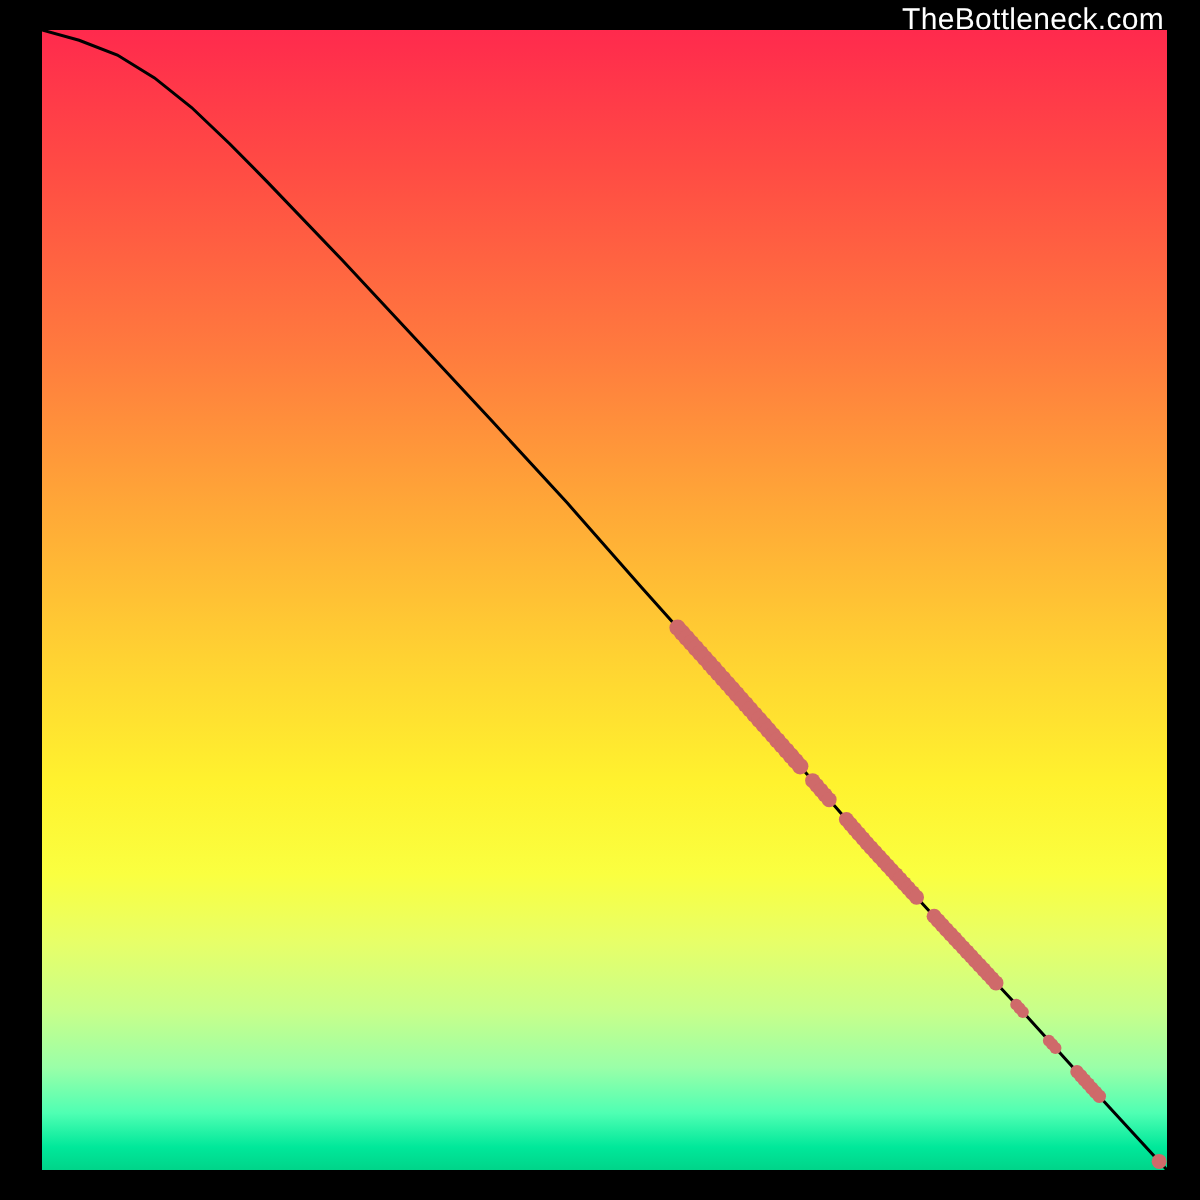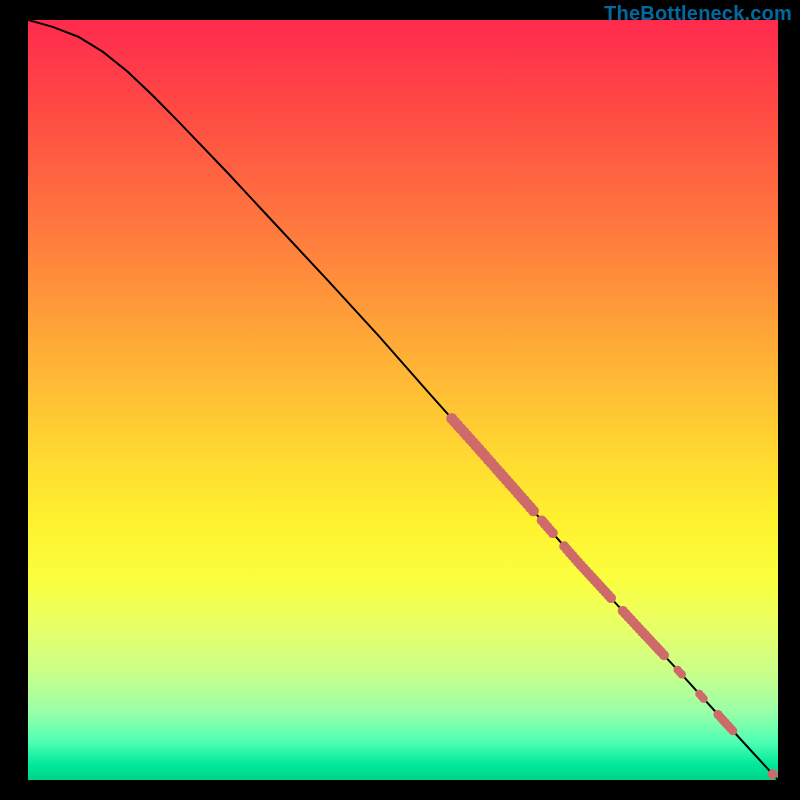--- a/index.html
+++ b/index.html
@@ -35,25 +35,25 @@
       #c8ff8a 86%,
       #9affa8 91%,
       #4fffb3 95%,
       #00e89a 98%,
       #00d489 100%
     );
   }
   .watermark {
     position: absolute;
     top: 2px;
-    right: 8px;
+    right: 24px;
     font-family: Arial, Helvetica, sans-serif;
     font-size: 20px;
-    font-weight: 700;
-    color: #0369a1;
+    font-weight: 400;
+    color: #ffffff;
     letter-spacing: 0.2px;
     user-select: none;
   }
   svg.curve {
     position: absolute;
     inset: 0;
   }
 </style>
 </head>
 <body>

